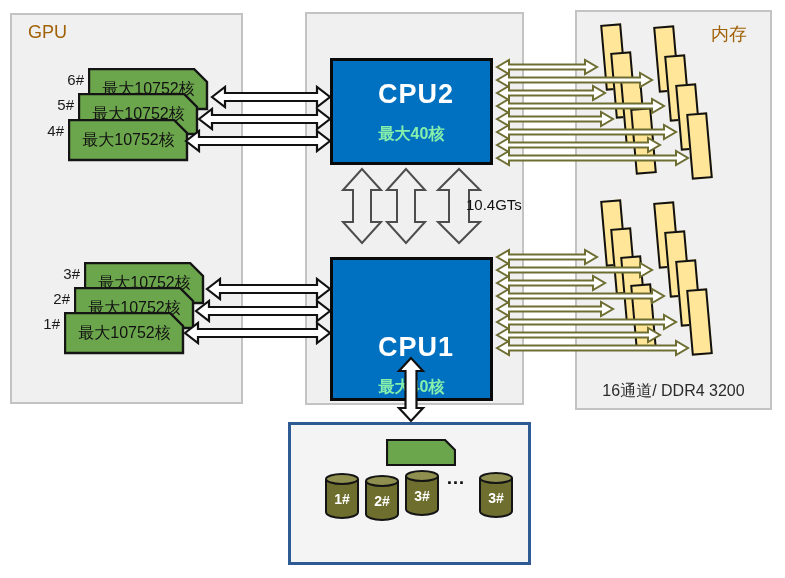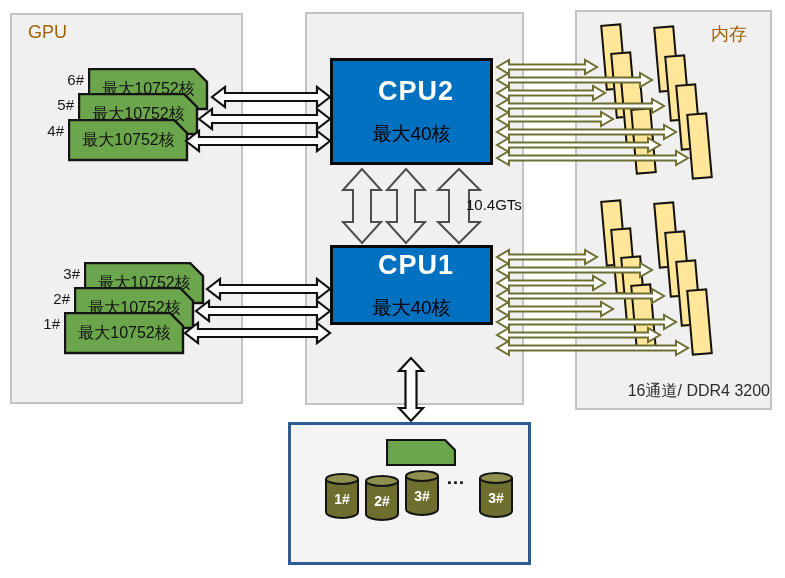--- a/index.html
+++ b/index.html
@@ -10,26 +10,26 @@
   .card{position:absolute;width:121px;height:43px;z-index:2;}
   .card svg{position:absolute;left:0;top:0;}
   .card .card-label{position:absolute;left:0;top:0;width:100%;height:100%;
       display:flex;align-items:center;justify-content:center;
       font-size:16px;font-weight:400;color:#111;}
   .card-id{position:absolute;width:36px;text-align:right;font-size:15px;color:#1a1a1a;z-index:2;}
   .cpu{position:absolute;left:330px;width:163px;background:#0070C0;border:3px solid #0a0a0a;
        box-sizing:border-box;z-index:2;display:flex;flex-direction:column;
        align-items:center;justify-content:center;gap:14px;}
   .cpu .cpu-name{color:#ffffff;font-weight:bold;font-size:27px;letter-spacing:1px;margin-left:9px;}
-  .cpu .cpu-cores{color:#000000;font-size:19px;font-weight:400;}
+  .cpu .cpu-cores{color:#86efac;font-size:16px;font-weight:700;}
   .dimm{position:absolute;width:21px;height:66px;background:#FFE699;border:2px solid #111;
         box-sizing:border-box;transform:rotate(-5deg);z-index:1;}
   #arrow-layer{position:absolute;left:0;top:0;z-index:5;pointer-events:none;}
   .float-label{position:absolute;font-size:15px;color:#111;z-index:6;}
-  .mem-channel-label{position:absolute;left:0;right:0;bottom:6px;text-align:right;
+  .mem-channel-label{position:absolute;left:0;right:0;bottom:6px;text-align:center;
         font-size:16px;color:#2b2b2b;}
   .storage{position:absolute;left:288px;top:422px;width:243px;height:143px;
         background:#F4F4F4;border:3px solid #2F5B94;box-sizing:border-box;z-index:1;}
   .green-chip{position:absolute;left:95px;top:14px;width:70px;height:27px;}
   .cyl{position:absolute;width:34px;height:46px;}
   .cyl .cyl-label{position:absolute;left:0;top:10px;width:100%;height:32px;display:flex;
         align-items:center;justify-content:center;color:#fff;font-weight:bold;font-size:14px;}
   .dots{position:absolute;font-size:19px;font-weight:bold;color:#111;letter-spacing:1px;}
   .storage-caption{position:absolute;left:0;right:0;bottom:7px;text-align:center;
         font-size:19px;color:#111;}
@@ -92,21 +92,21 @@
     <polygon points="1,1 106,1 119,14 119,41 1,41" fill="#6CA64C" stroke="#141414" stroke-width="2.4"></polygon>
     </svg>
   <span class="card-label">最大10752核</span>
 </div>
 <div class="card-id" style="left:24px;top:315px;">1#</div>
 
 <div class="cpu" style="top:58px;height:107px;">
   <span class="cpu-name">CPU2</span>
   <span class="cpu-cores">最大40核</span>
 </div>
-<div class="cpu" style="top:245px;height:80px;">
+<div class="cpu" style="top:257px;height:144px;justify-content:flex-end;">
   <span class="cpu-name">CPU1</span>
   <span class="cpu-cores">最大40核</span>
 </div>
 
 <div class="float-label" style="left:466px;top:196px;">10.4GTs</div>
 
 <div class="storage">
   <div class="green-chip">
     <svg width="70" height="27" viewBox="0 0 70 27">
       <polygon points="1,1 59,1 69,11 69,26 1,26" fill="#6CA64C" stroke="#141414" stroke-width="2.2"></polygon>

